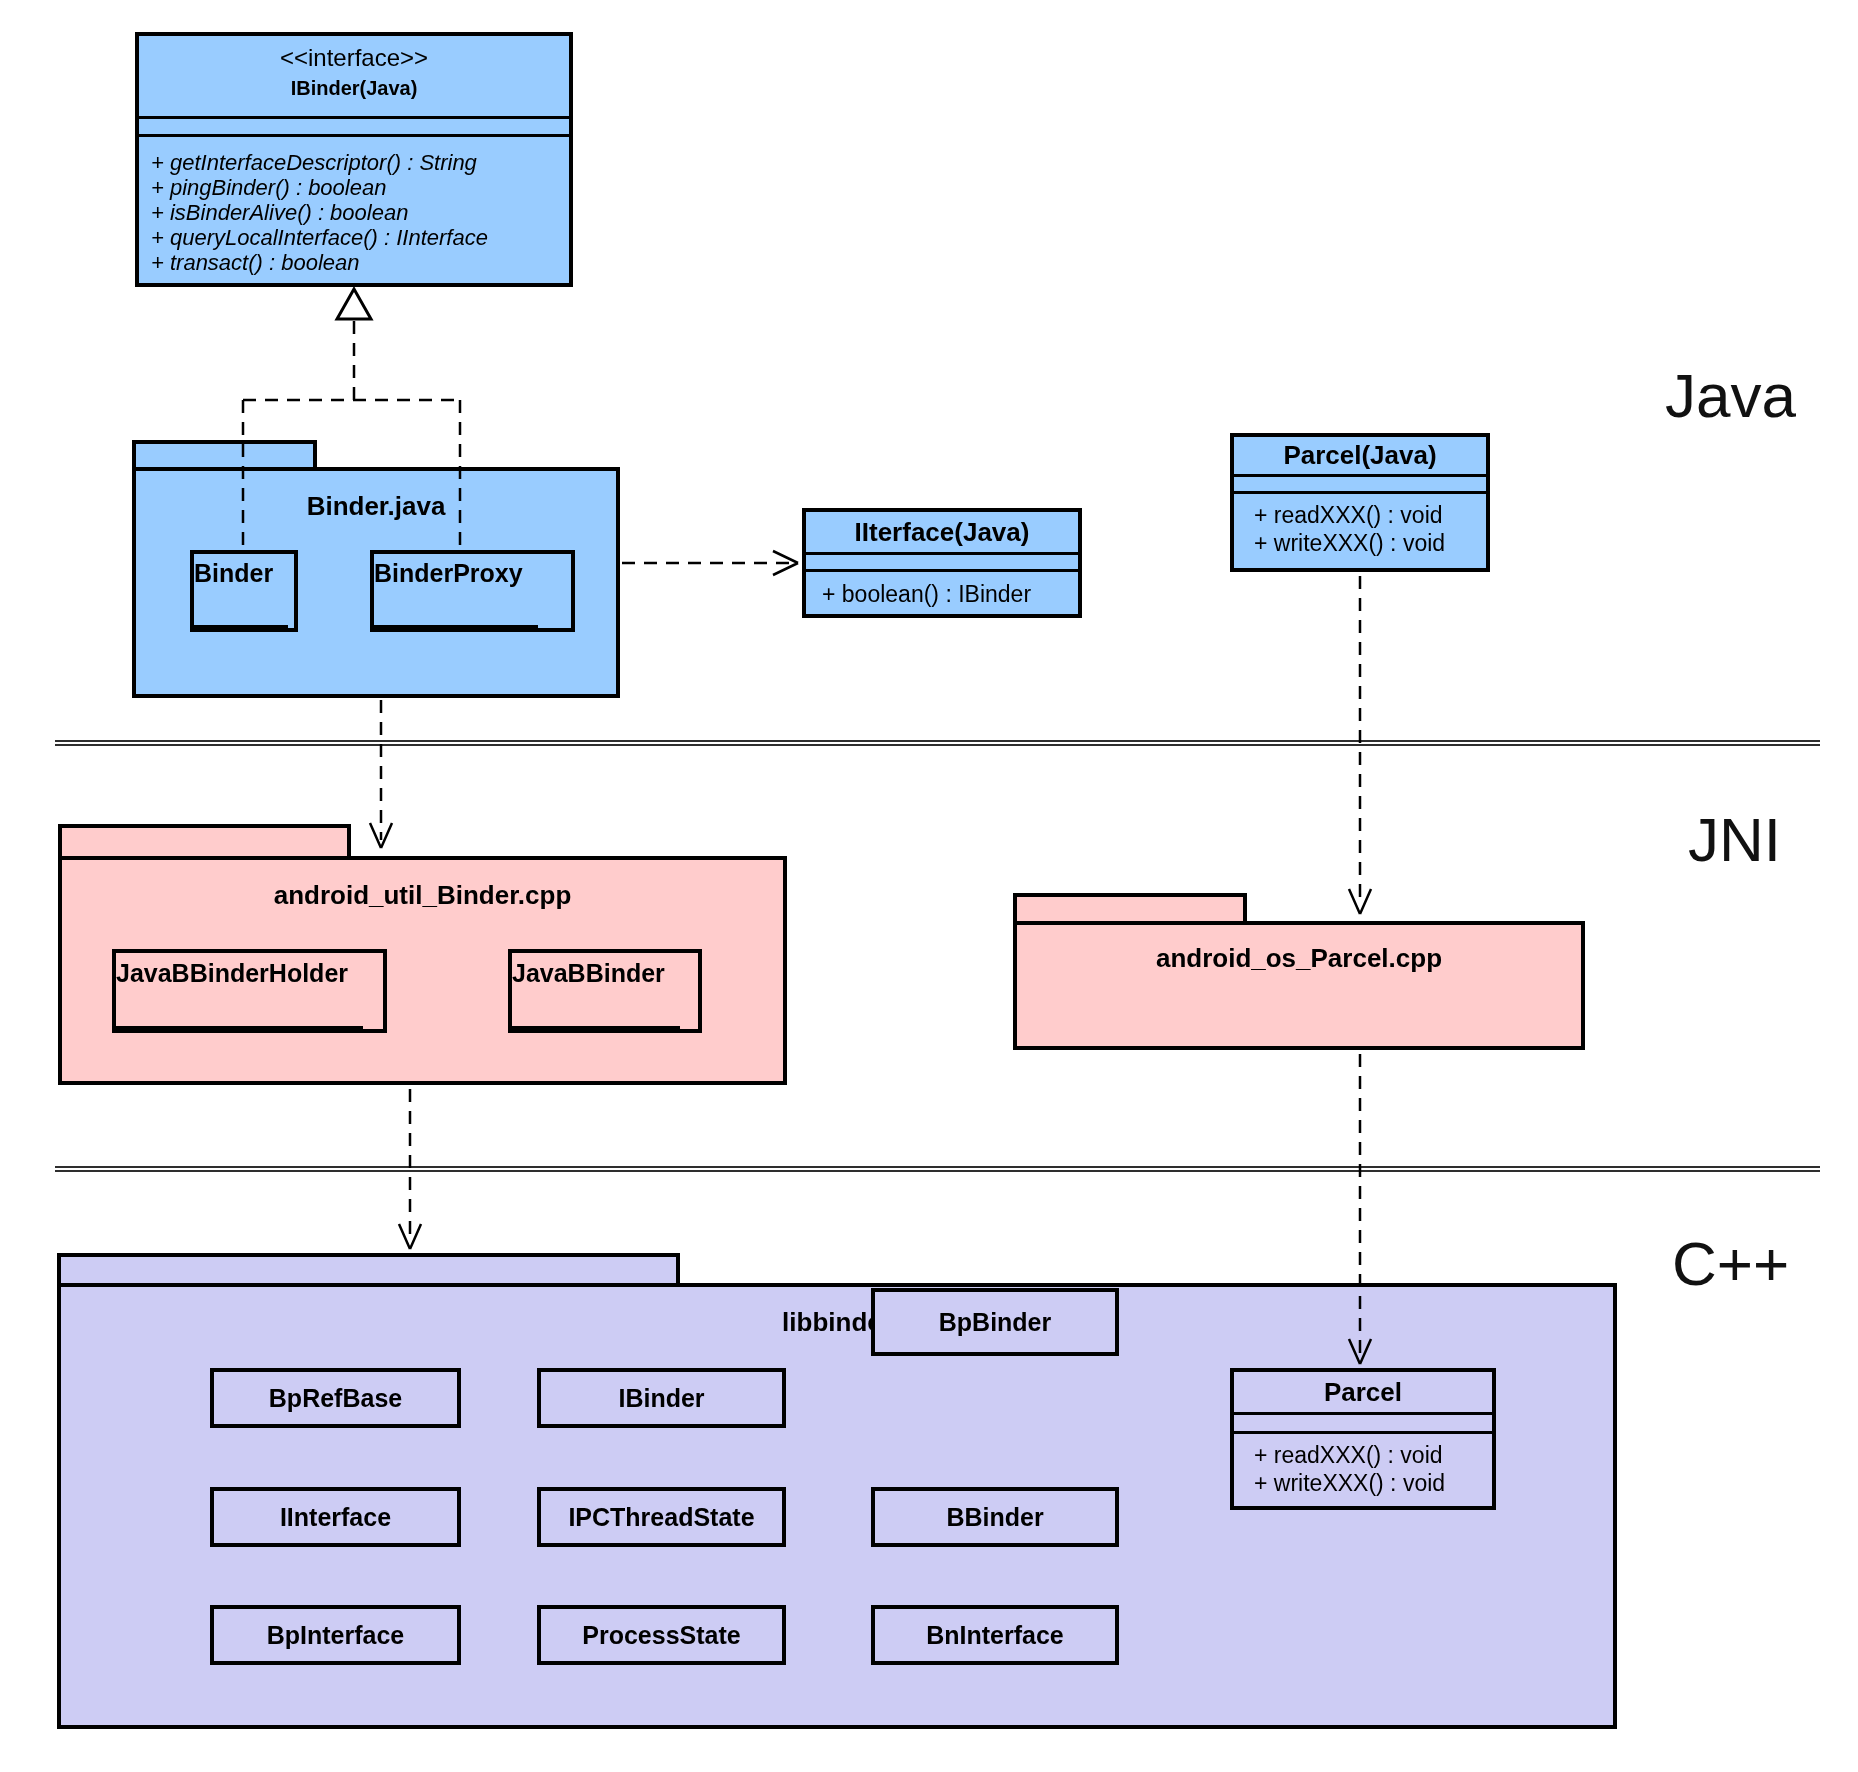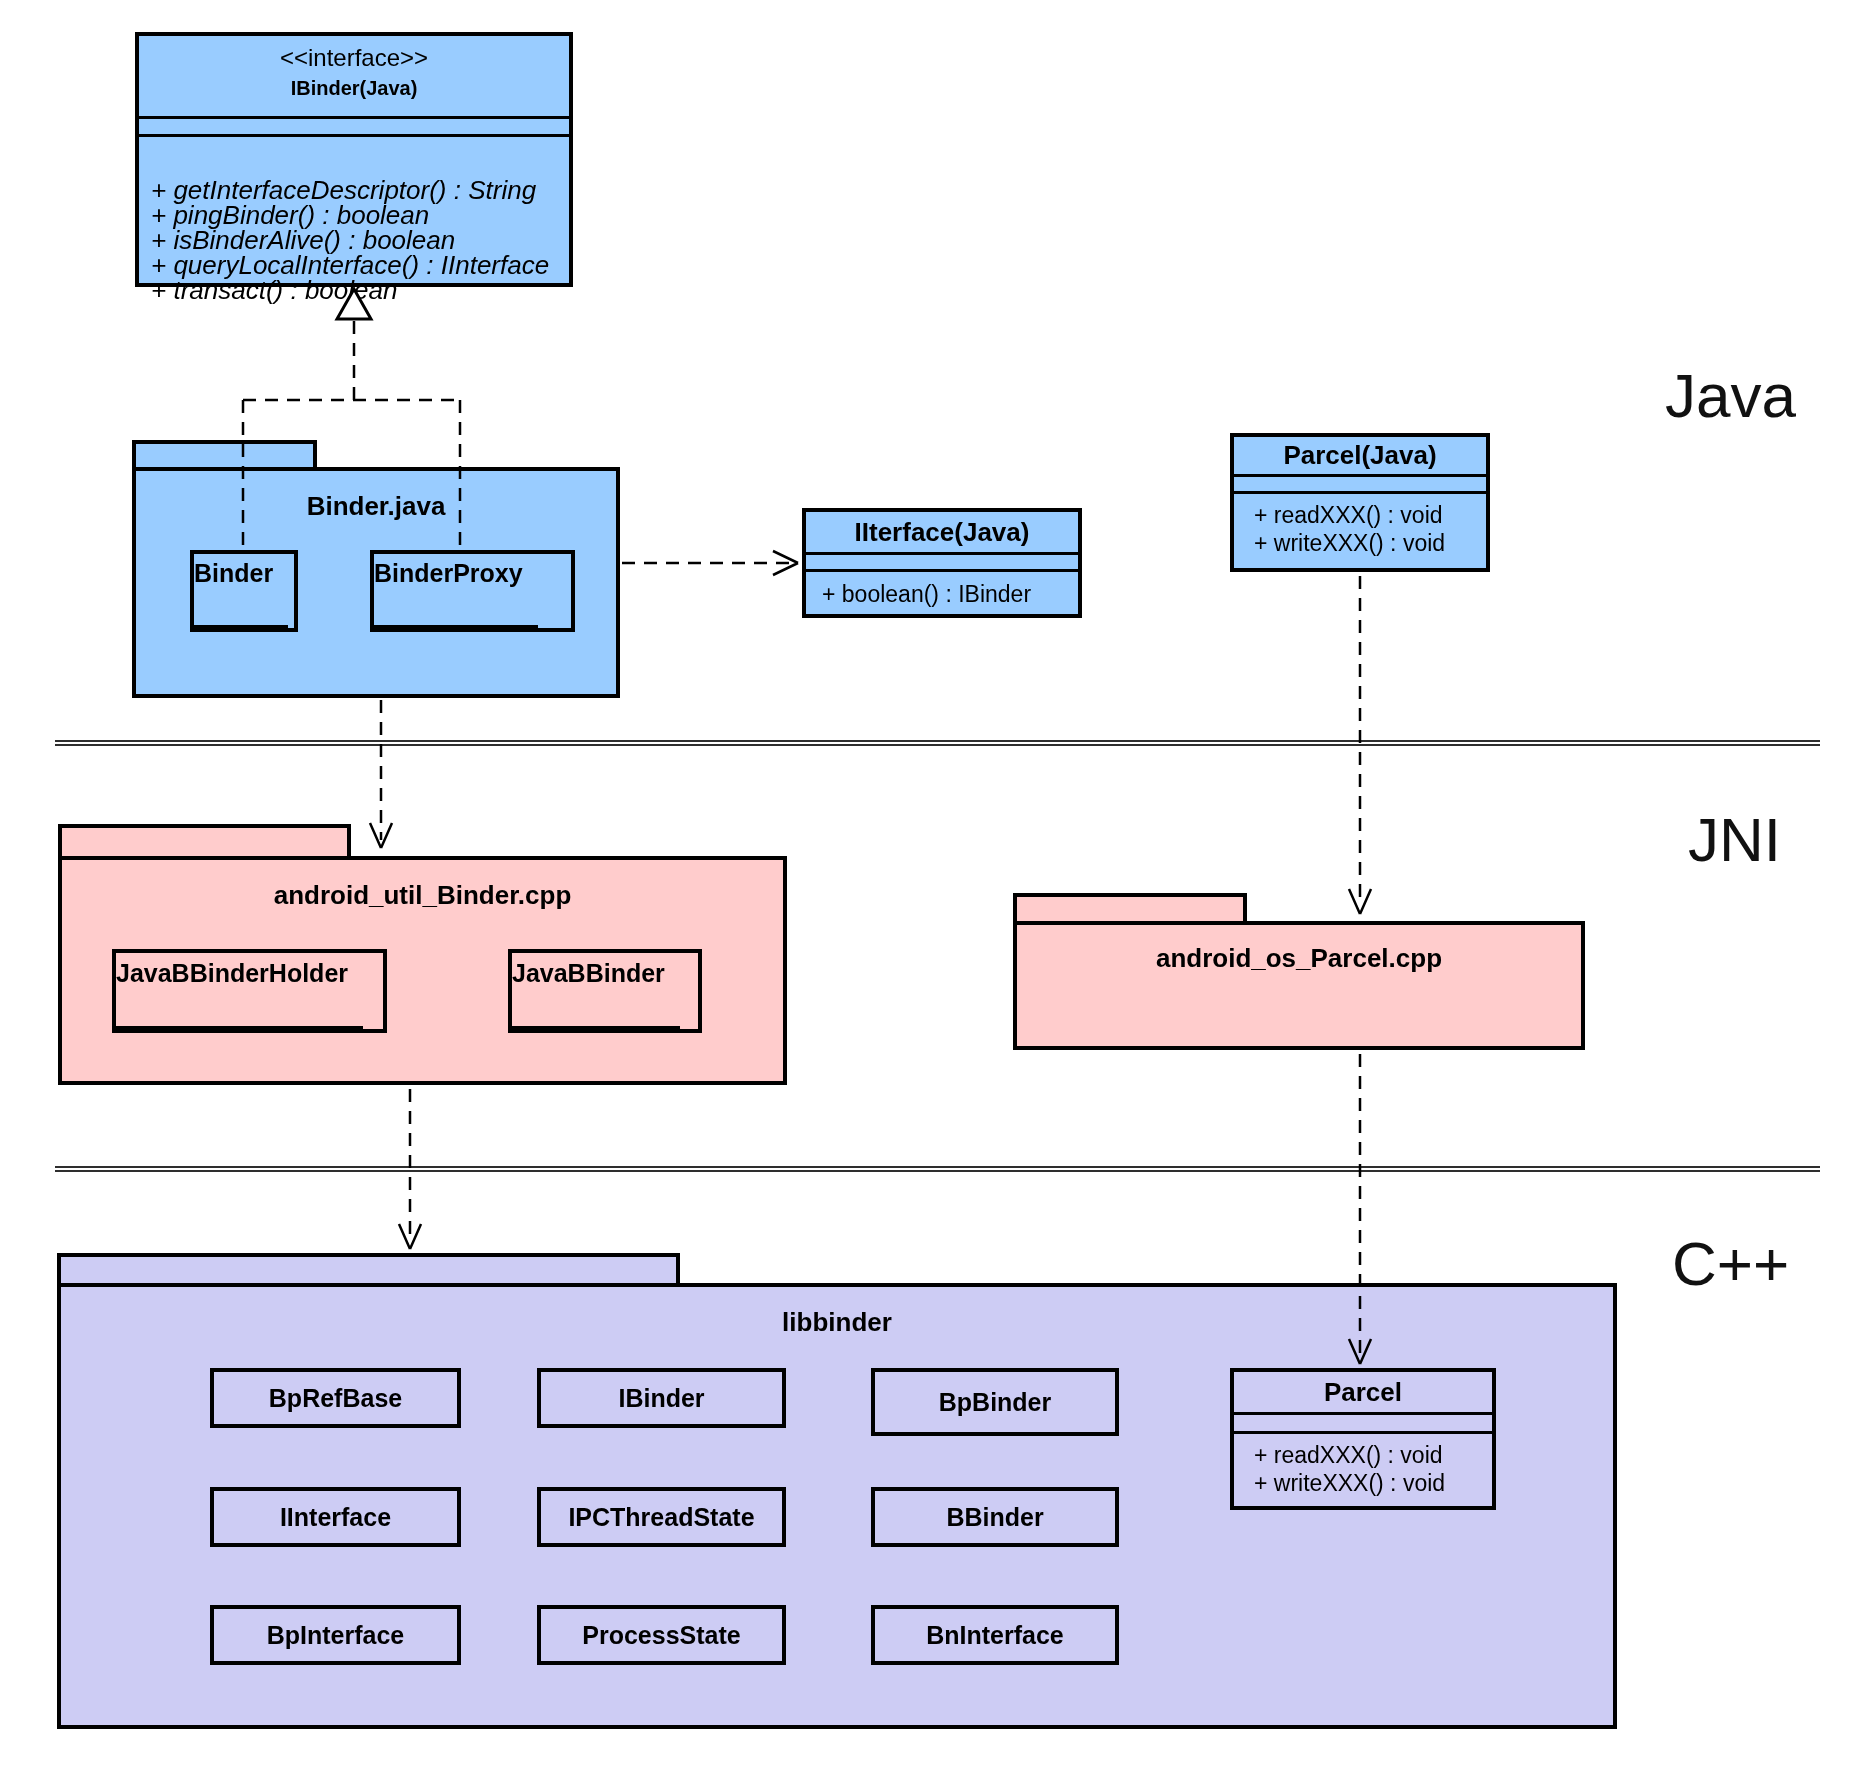--- a/index.html
+++ b/index.html
@@ -14,21 +14,21 @@
 
   
   .pkg-tab{position:absolute;box-sizing:border-box;border:4px solid #000;border-bottom:none;}
   .pkg-title{text-align:center;font-weight:bold;font-size:26px;padding-top:20px;}
 
   
   .if-hdr{height:72px;padding-top:8px;text-align:center;}
   .stereo{font-size:24px;line-height:28px;}
   .if-name{font-size:20px;font-weight:bold;line-height:32px;}
   .empty-cmp{height:15px;border-top:3px solid #000;border-bottom:3px solid #000;}
-  .if-methods{font-style:italic;font-size:26px;line-height:25px;padding:13px 6px 0 12px;margin-top:28px;}
+  .if-methods{font-style:italic;font-size:22px;line-height:25px;padding:13px 6px 0 12px;}
 
   
   .c3{display:flex;flex-direction:row;}
   .c3-title{flex:0 0 38px;border-bottom:3px solid #000;text-align:center;
             font-weight:bold;font-size:25px;line-height:38px;}
   .c3-title-tall{flex:0 0 41px;line-height:41px;}
   .c3-r1{flex:0 0 15px;border-bottom:3px solid #000;}
   .c3-r2{flex:1 1 auto;}
 
   
@@ -132,21 +132,21 @@
     <div class="pkg-title" style="padding-top:18px">android_os_Parcel.cpp</div>
   </div>
 
   <div class="pkg-tab purple" style="left:57px;top:1253px;width:623px;height:34px"></div>
   <div class="ubox purple" style="left:57px;top:1283px;width:1560px;height:446px">
     <div class="pkg-title">libbinder</div>
   </div>
 
   <div class="ubox purple plain" style="left:210px;top:1368px;width:251px;height:60px">BpRefBase</div>
   <div class="ubox purple plain" style="left:537px;top:1368px;width:249px;height:60px">IBinder</div>
-  <div class="ubox purple plain" style="left:871px;top:1368px;width:248px;height:68px">BpBinder</div>
+  <div class="ubox purple plain" style="left:871px;top:1288px;width:248px;height:68px">BpBinder</div>
 
   <div class="ubox purple plain" style="left:210px;top:1487px;width:251px;height:60px">IInterface</div>
   <div class="ubox purple plain" style="left:537px;top:1487px;width:249px;height:60px">IPCThreadState</div>
   <div class="ubox purple plain" style="left:871px;top:1487px;width:248px;height:60px">BBinder</div>
 
   <div class="ubox purple plain" style="left:210px;top:1605px;width:251px;height:60px">BpInterface</div>
   <div class="ubox purple plain" style="left:537px;top:1605px;width:249px;height:60px">ProcessState</div>
   <div class="ubox purple plain" style="left:871px;top:1605px;width:248px;height:60px">BnInterface</div>
 
   <div class="ubox purple" style="left:1230px;top:1368px;width:266px;height:142px">

